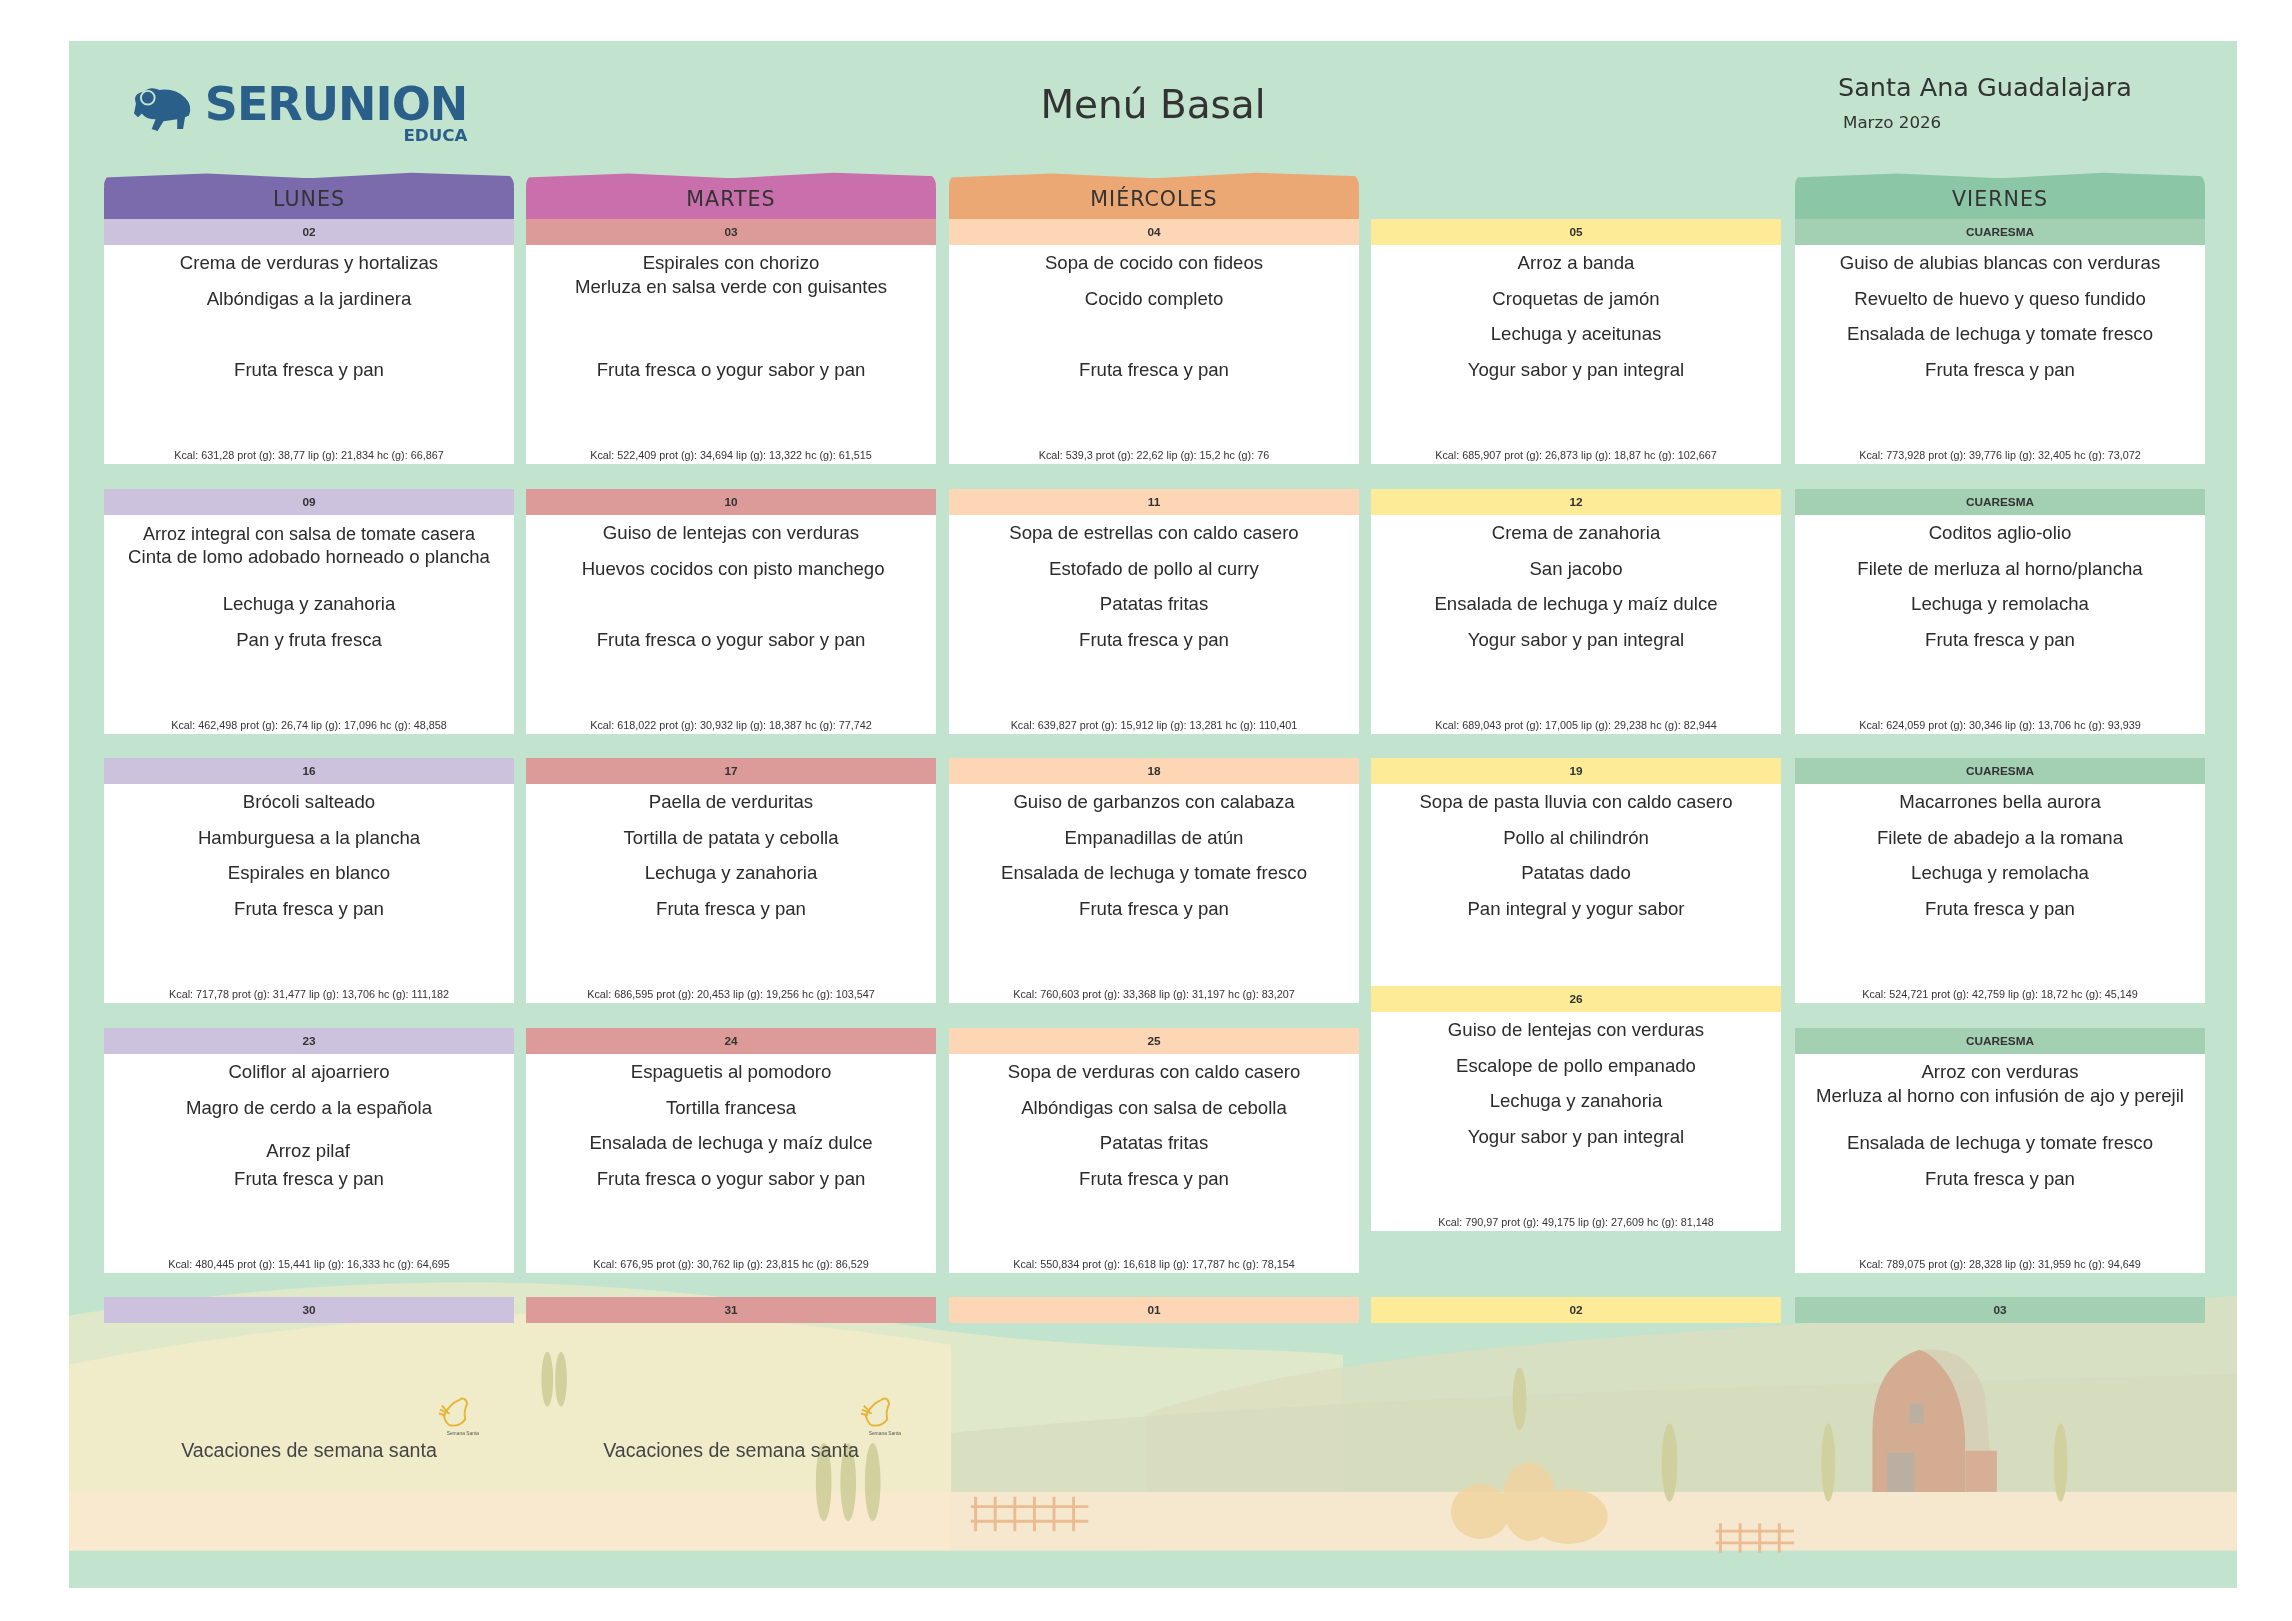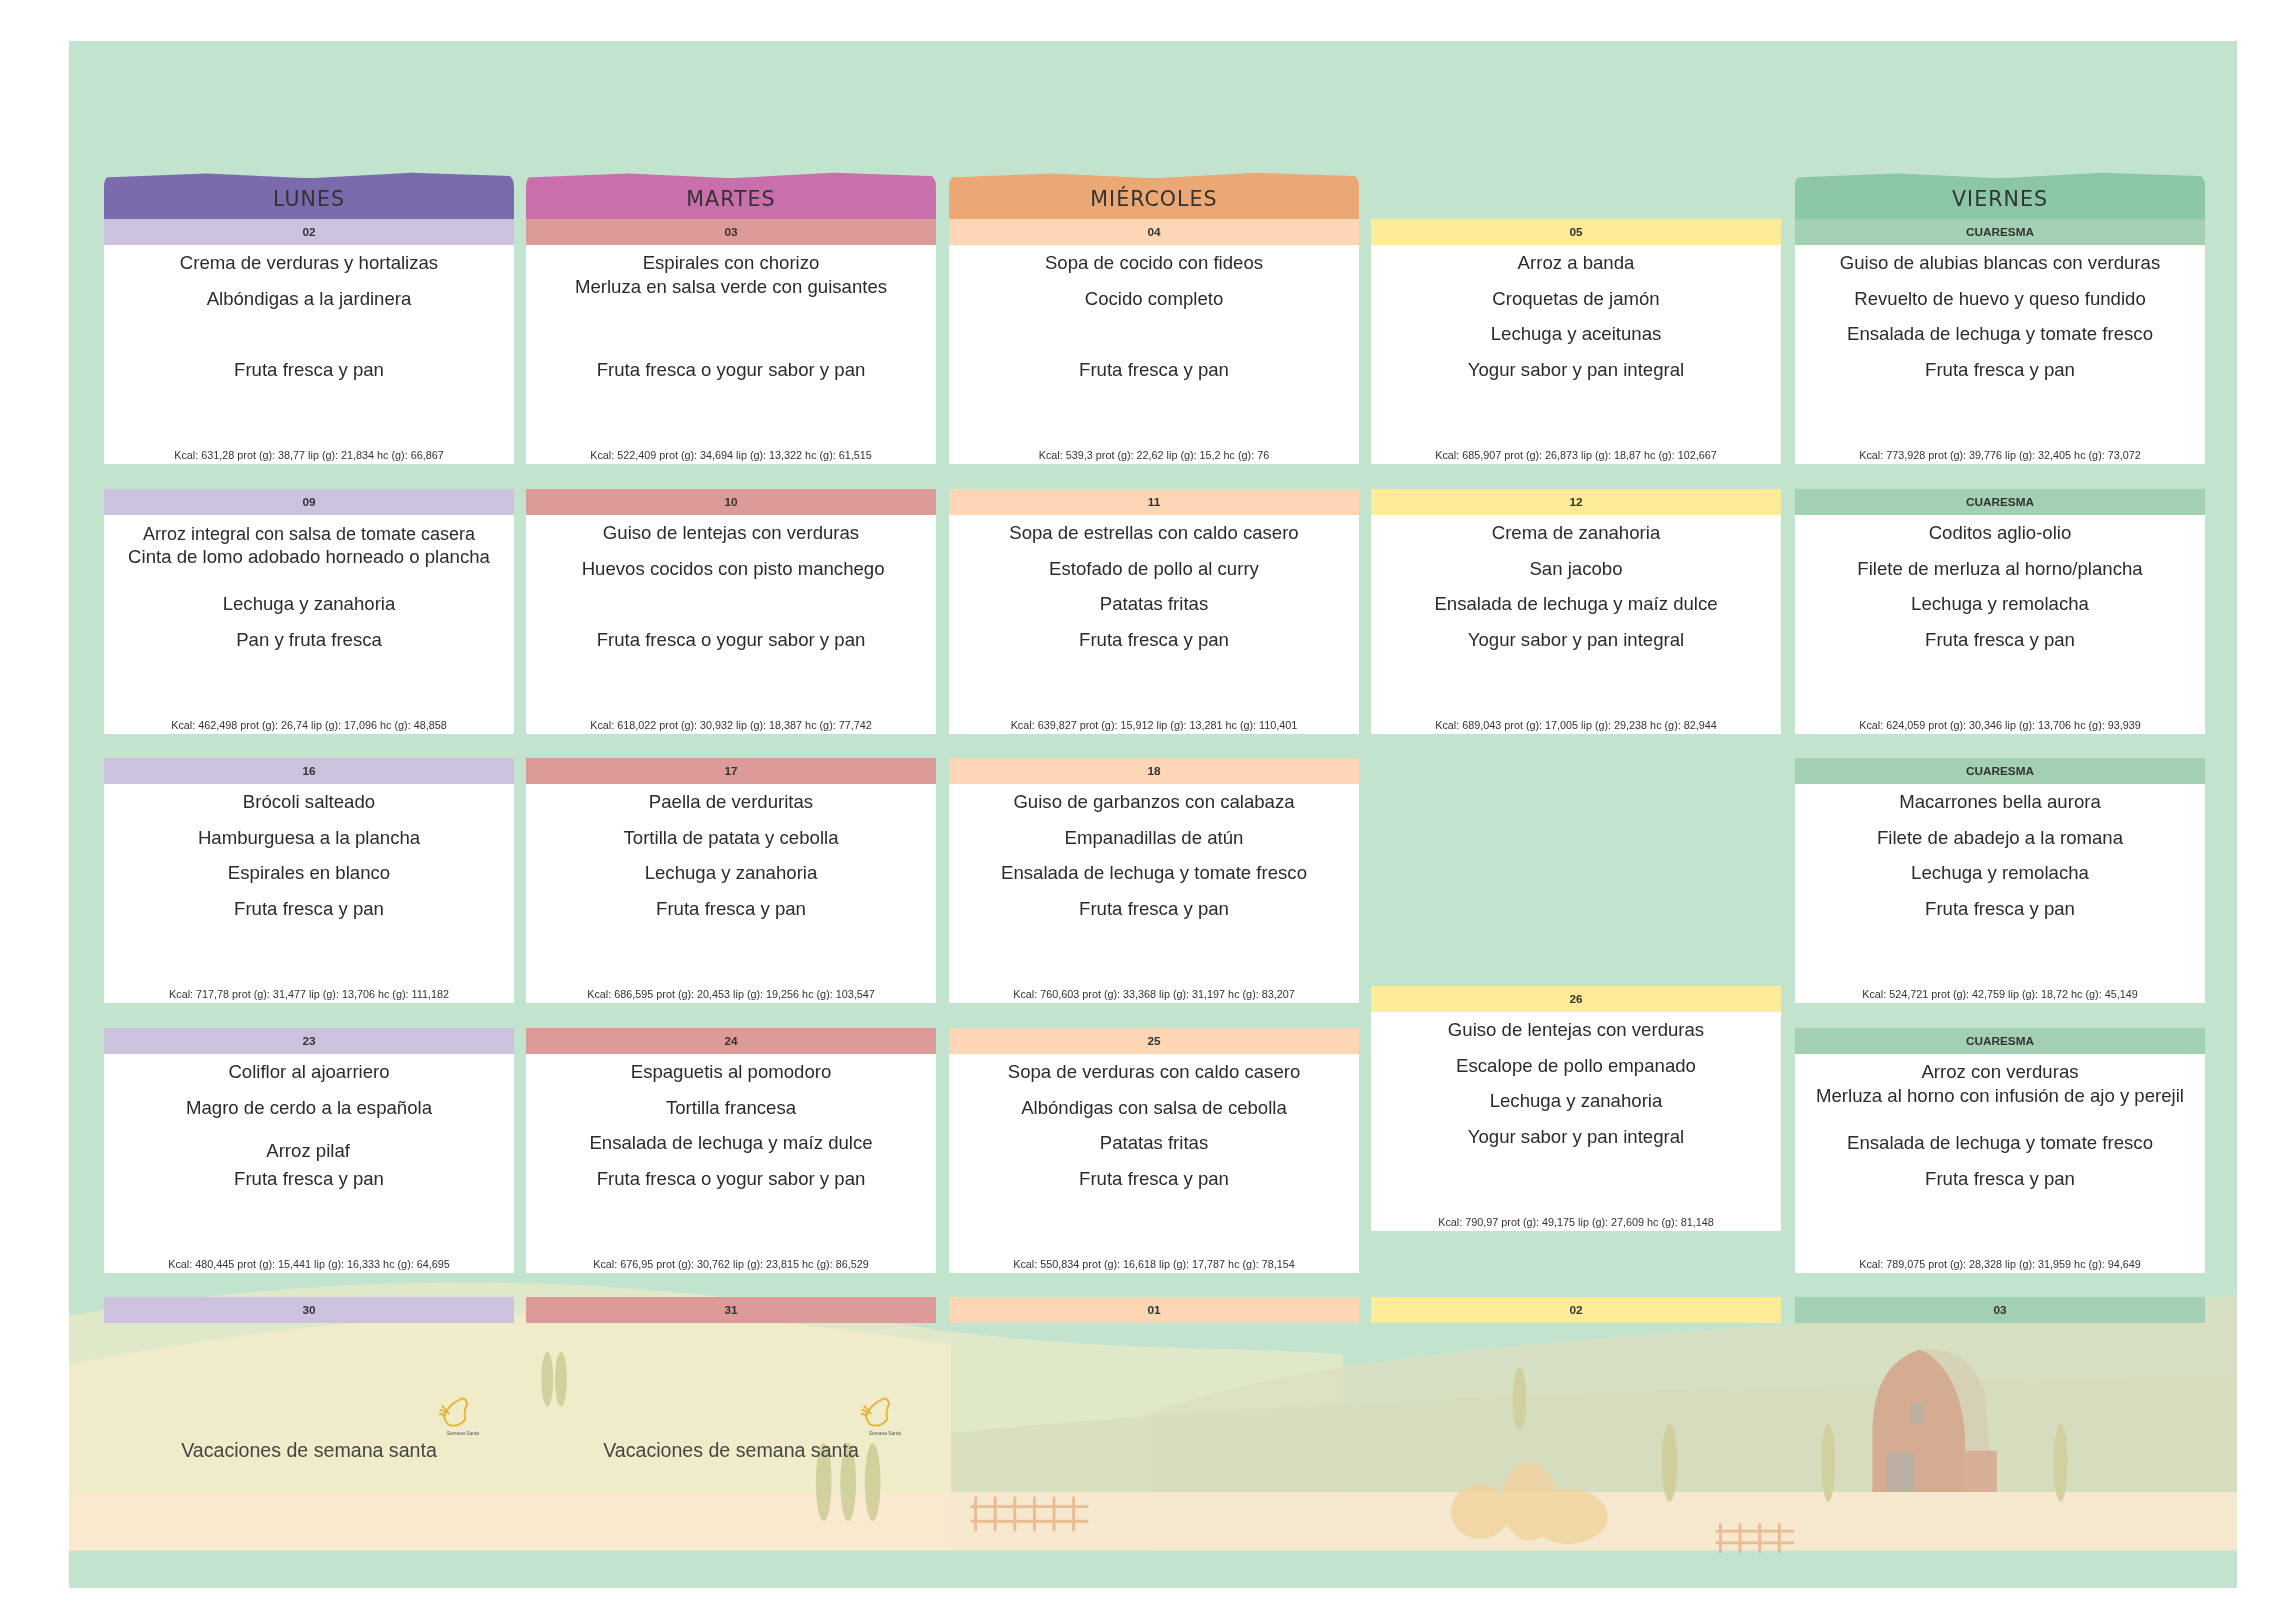--- a/index.html
+++ b/index.html
@@ -79,20 +79,35 @@
     </g>
 
     <g stroke="#eab88b" stroke-width="3" fill="none" opacity="0.9">
       <path d="M920 1495 L1040 1495 M920 1510 L1040 1510"></path>
       <path d="M925 1485 L925 1520 M945 1485 L945 1520 M965 1485 L965 1520 M985 1485 L985 1520 M1005 1485 L1005 1520 M1025 1485 L1025 1520"></path>
       <path d="M1680 1520 L1760 1520 M1680 1532 L1760 1532"></path>
       <path d="M1685 1512 L1685 1542 M1705 1512 L1705 1542 M1725 1512 L1725 1542 M1745 1512 L1745 1542"></path>
     </g>
   </svg>
 
+  <div class="header">
+    <div class="logo">
+      <svg class="logo-mark" viewBox="0 0 68 52">
+        <path d="M8 20 Q4 10 16 8 Q22 2 32 6 Q48 4 58 14 Q66 22 62 32 L58 34 L56 46 L50 46 L50 36 L36 38 L30 48 L24 46 L28 36 Q18 36 14 30 L10 34 L6 30 Z" fill="#2a5f8a"></path>
+        <circle cx="20" cy="14" r="7" fill="none" stroke="#c2e3cd" stroke-width="2"></circle>
+      </svg>
+      <div class="logo-text">
+        <span class="logo-brand">SERUNION</span>
+        <span class="logo-sub">EDUCA</span>
+      </div>
+    </div>
+    <div class="title">Menú Basal</div>
+    <div class="school">Santa Ana Guadalajara</div>
+    <div class="month">Marzo 2026</div>
+  </div>
 
   <div class="grid" id="grid">
       <div class="col" style="left: 0px;">
         <div class="day-head" style="background: rgb(123, 106, 172);">LUNES</div>
         <div class="cell" style="top: 41px;">
           <div class="cell-num" style="background: rgb(205, 194, 222);">02</div>
           <div class="cell-body">
             <div class="dish" style="top: 4.9px;">Crema de verduras y hortalizas</div>
             <div class="dish" style="top: 40px;">Albóndigas a la jardinera</div>
             <div class="dish" style="top: 75px;"></div>
@@ -257,20 +272,30 @@
         <div class="cell" style="top: 311px;">
           <div class="cell-num" style="background: rgb(253, 235, 152);">12</div>
           <div class="cell-body">
             <div class="dish" style="top: 4.9px;">Crema de zanahoria</div>
             <div class="dish" style="top: 40px;">San jacobo</div>
             <div class="dish" style="top: 75px;">Ensalada de lechuga y maíz dulce</div>
             <div class="dish" style="top: 111px;">Yogur sabor y pan integral</div>
             <div class="nut">Kcal: 689,043 prot (g): 17,005 lip (g): 29,238 hc (g): 82,944</div>
           </div>
         </div>
+        <div class="cell" style="top: 580px;">
+          <div class="cell-num" style="background: rgb(253, 235, 152);">19</div>
+          <div class="cell-body">
+            <div class="dish" style="top: 4.9px;">Sopa de pasta lluvia con caldo casero</div>
+            <div class="dish" style="top: 40px;">Pollo al chilindrón</div>
+            <div class="dish" style="top: 75px;">Patatas dado</div>
+            <div class="dish" style="top: 111px;">Pan integral y yogur sabor</div>
+            <div class="nut">Kcal: 733,249 prot (g): 42,336 lip (g): 27,362 hc (g): 75,926</div>
+          </div>
+        </div>
         <div class="cell" style="top: 808px;">
           <div class="cell-num" style="background: rgb(253, 235, 152);">26</div>
           <div class="cell-body">
             <div class="dish" style="top: 4.9px;">Guiso de lentejas con verduras</div>
             <div class="dish" style="top: 40px;">Escalope de pollo empanado</div>
             <div class="dish" style="top: 75px;">Lechuga y zanahoria</div>
             <div class="dish" style="top: 111px;">Yogur sabor y pan integral</div>
             <div class="nut">Kcal: 790,97 prot (g): 49,175 lip (g): 27,609 hc (g): 81,148</div>
           </div>
         </div>

